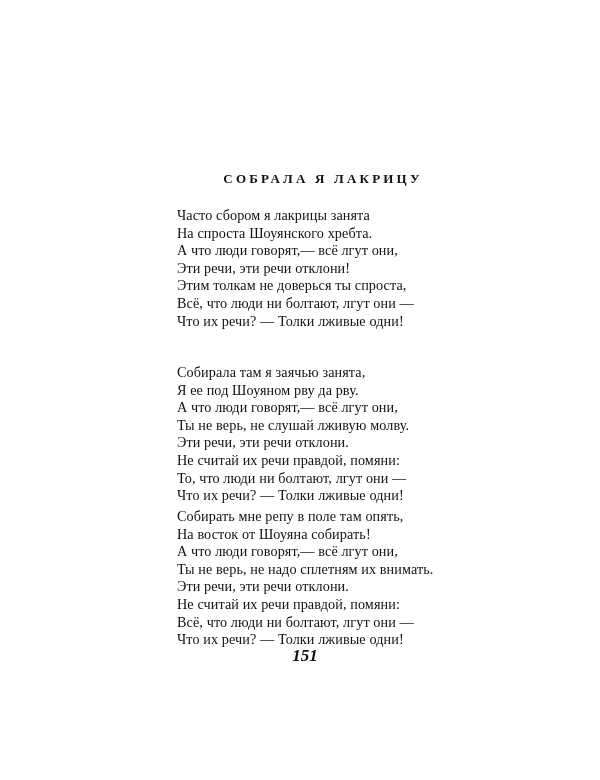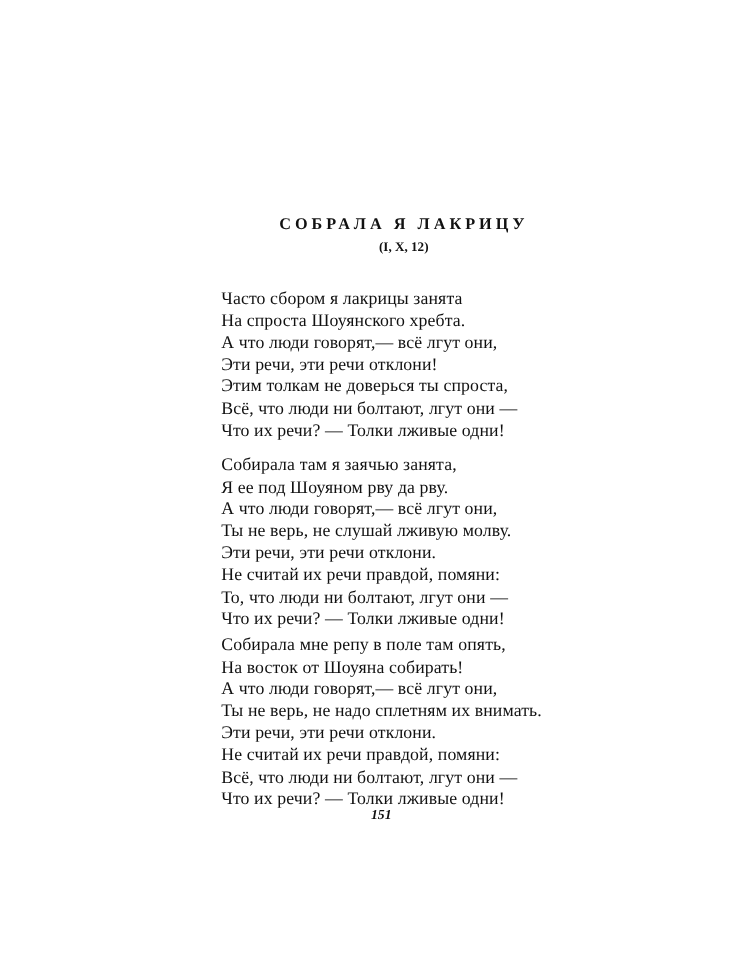--- a/index.html
+++ b/index.html
@@ -5,32 +5,31 @@
   html, body { margin: 0; padding: 0; background: #ffffff; }
   body { width: 600px; height: 780px; position: relative; overflow: hidden;
          font-family: "Liberation Serif", "DejaVu Serif", serif; color: #111; }
   .page { position: absolute; left: 0; top: 0; width: 600px; height: 582px; }
   .title { position: absolute; top: 171px; left: 0; width: 600px; text-align: center;
            font-size: 13px; font-weight: bold; letter-spacing: 3.2px; padding-left: 46px; box-sizing: border-box; }
   .subtitle { position: absolute; top: 193px; left: 0; width: 600px; text-align: center;
               font-size: 10.5px; font-weight: bold; padding-left: 46px; box-sizing: border-box; }
   .stanza { position: absolute; left: 177px; }
   .line { font-size: 14.2px; line-height: 17.6px; white-space: nowrap; letter-spacing: 0.1px; }
-  .s1 { top: 231px; }
+  .s1 { top: 207px; }
   .s2 { top: 364px; }
   .s3 { top: 508px; }
   .pagenum { position: absolute; top: 646px; left: 0; width: 600px; text-align: center;
-             font-size: 11px; font-weight: bold; font-style: italic; padding-left: 10px; box-sizing: border-box; }
+             font-size: 17px; font-weight: bold; font-style: italic; padding-left: 10px; box-sizing: border-box; }
 </style>
 </head>
 <body>
 
 <div class="page">
   <div class="title">СОБРАЛА Я ЛАКРИЦУ</div>
-  <div class="subtitle">(I, X, 12)</div>
 
   <div class="stanza s1">
     <div class="line">Часто сбором я лакрицы занята</div>
     <div class="line">На спроста Шоуянского хребта.</div>
     <div class="line">А что люди говорят,— всё лгут они,</div>
     <div class="line">Эти речи, эти речи отклони!</div>
     <div class="line">Этим толкам не доверься ты спроста,</div>
     <div class="line">Всё, что люди ни болтают, лгут они —</div>
     <div class="line">Что их речи? — Толки лживые одни!</div>
   </div>
@@ -40,21 +39,21 @@
     <div class="line">Я ее под Шоуяном рву да рву.</div>
     <div class="line">А что люди говорят,— всё лгут они,</div>
     <div class="line">Ты не верь, не слушай лживую молву.</div>
     <div class="line">Эти речи, эти речи отклони.</div>
     <div class="line">Не считай их речи правдой, помяни:</div>
     <div class="line">То, что люди ни болтают, лгут они —</div>
     <div class="line">Что их речи? — Толки лживые одни!</div>
   </div>
 
   <div class="stanza s3">
-    <div class="line">Собирала мне репу в поле там опять,</div>
+    <div class="line">Собирать мне репу в поле там опять,</div>
     <div class="line">На восток от Шоуяна собирать!</div>
     <div class="line">А что люди говорят,— всё лгут они,</div>
     <div class="line">Ты не верь, не надо сплетням их внимать.</div>
     <div class="line">Эти речи, эти речи отклони.</div>
     <div class="line">Не считай их речи правдой, помяни:</div>
     <div class="line">Всё, что люди ни болтают, лгут они —</div>
     <div class="line">Что их речи? — Толки лживые одни!</div>
   </div>
 
   <div class="pagenum">151</div>

